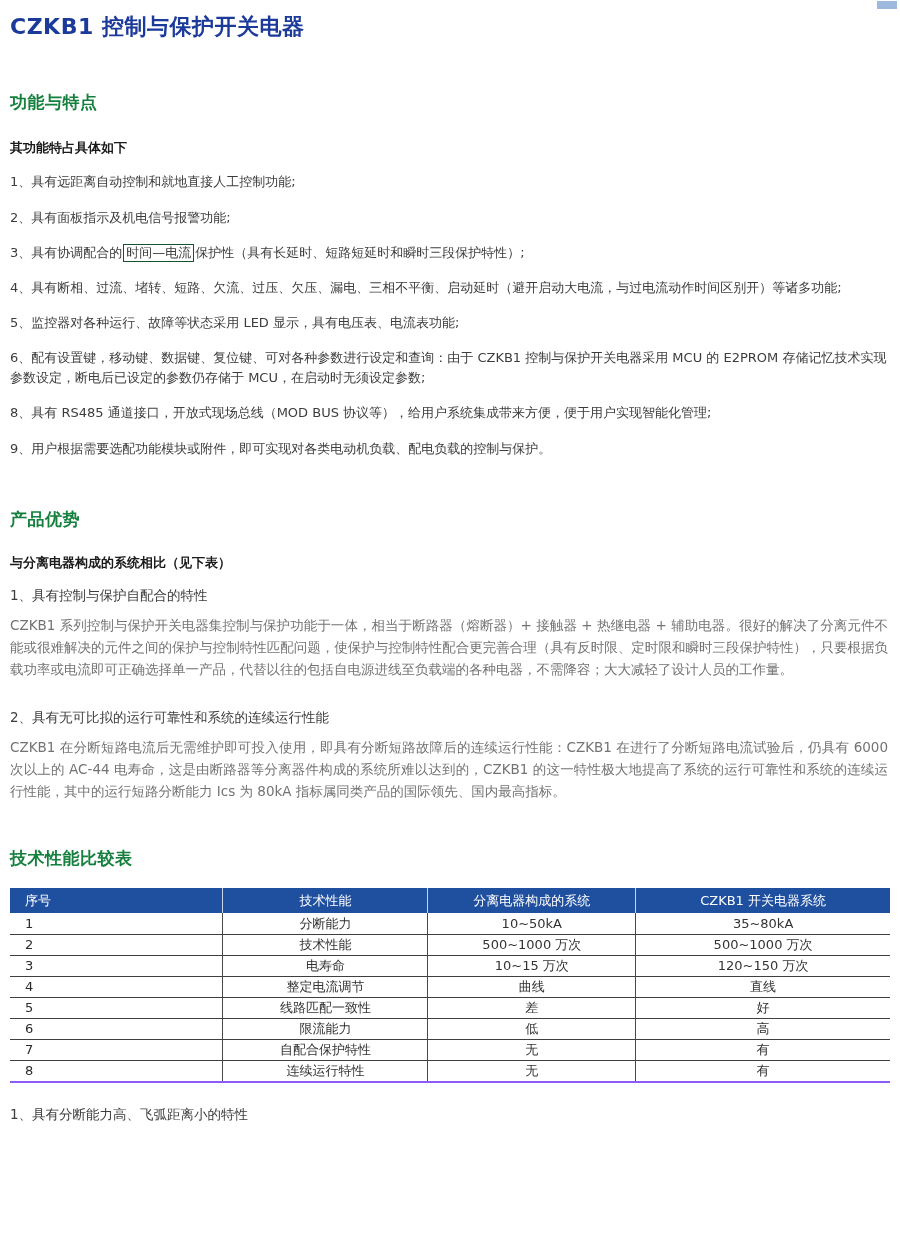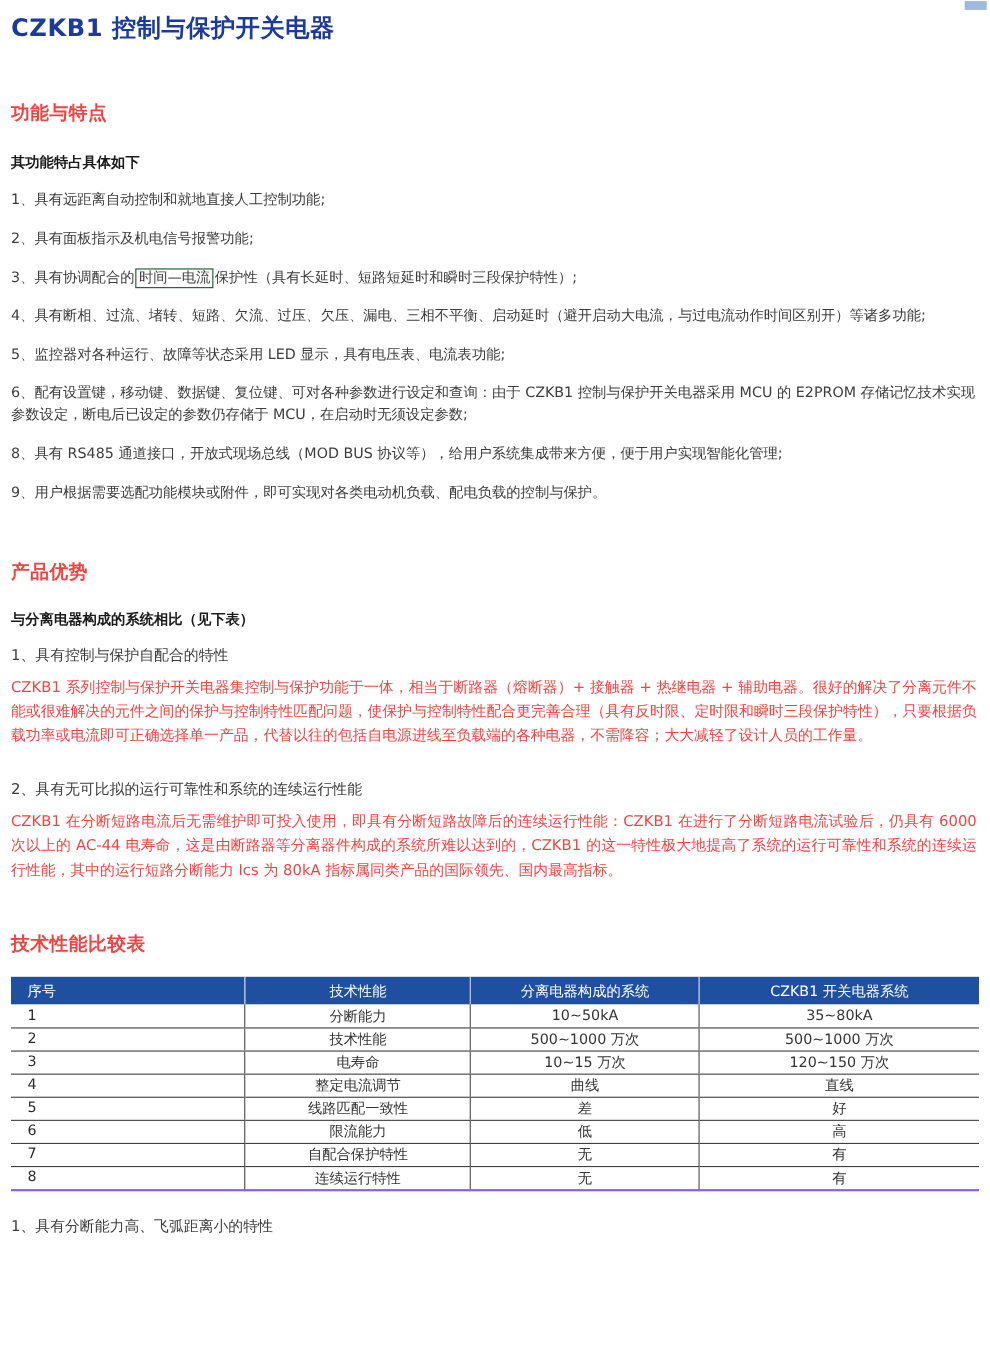--- a/index.html
+++ b/index.html
@@ -16,21 +16,21 @@
     position:absolute; top:1px; right:3px;
     width:20px; height:8px; background:#9db9dd;
   }
 
   .doc-title {
     font-size:22px; line-height:1.2; font-weight:600;
     color:#1c3a9a; letter-spacing:0.5px;
   }
 
   .section-heading {
-    font-size:17px; font-weight:600; color:#ef4444; letter-spacing:0.5px;
+    font-size:17px; font-weight:600; color:#15803d; letter-spacing:0.5px;
   }
   .sh-features { margin-top:51px; }
   .sh-advantages { margin-top:49px; }
   .sh-table { margin-top:45px; }
   .sh-mccb { margin-top:53px; }
 
   .bold-line { font-size:13px; font-weight:bold; color:#1a1a1a; }
   .features-intro { margin-top:25px; }
 
   .feature-list { margin-top:4px; }
@@ -38,21 +38,21 @@
     margin-top:15px; font-size:13px; line-height:1.55; color:#3c3c3c;
     max-width:880px;
   }
   .boxed {
     border:1px solid #14532d; padding:0 2px; margin:0 1px; display:inline-block; line-height:1.25;
   }
 
   .sub-bold { margin-top:23px; }
   .point-title { margin-top:15px; font-size:13.5px; color:#3c3c3c; }
   .body-para {
-    margin-top:9px; font-size:13.5px; line-height:1.64; color:#ef4444;
+    margin-top:9px; font-size:13.5px; line-height:1.64; color:#737373;
     max-width:882px; text-align:justify;
   }
   .para-gap { margin-top:29px; }
 
   table.compare {
     margin-top:18px; width:880px; border-collapse:collapse; table-layout:fixed;
     border-bottom:2px solid #8b5cf6;
   }
   table.compare thead th {
     background:#1f4f9f; color:#ffffff; font-weight:normal;

